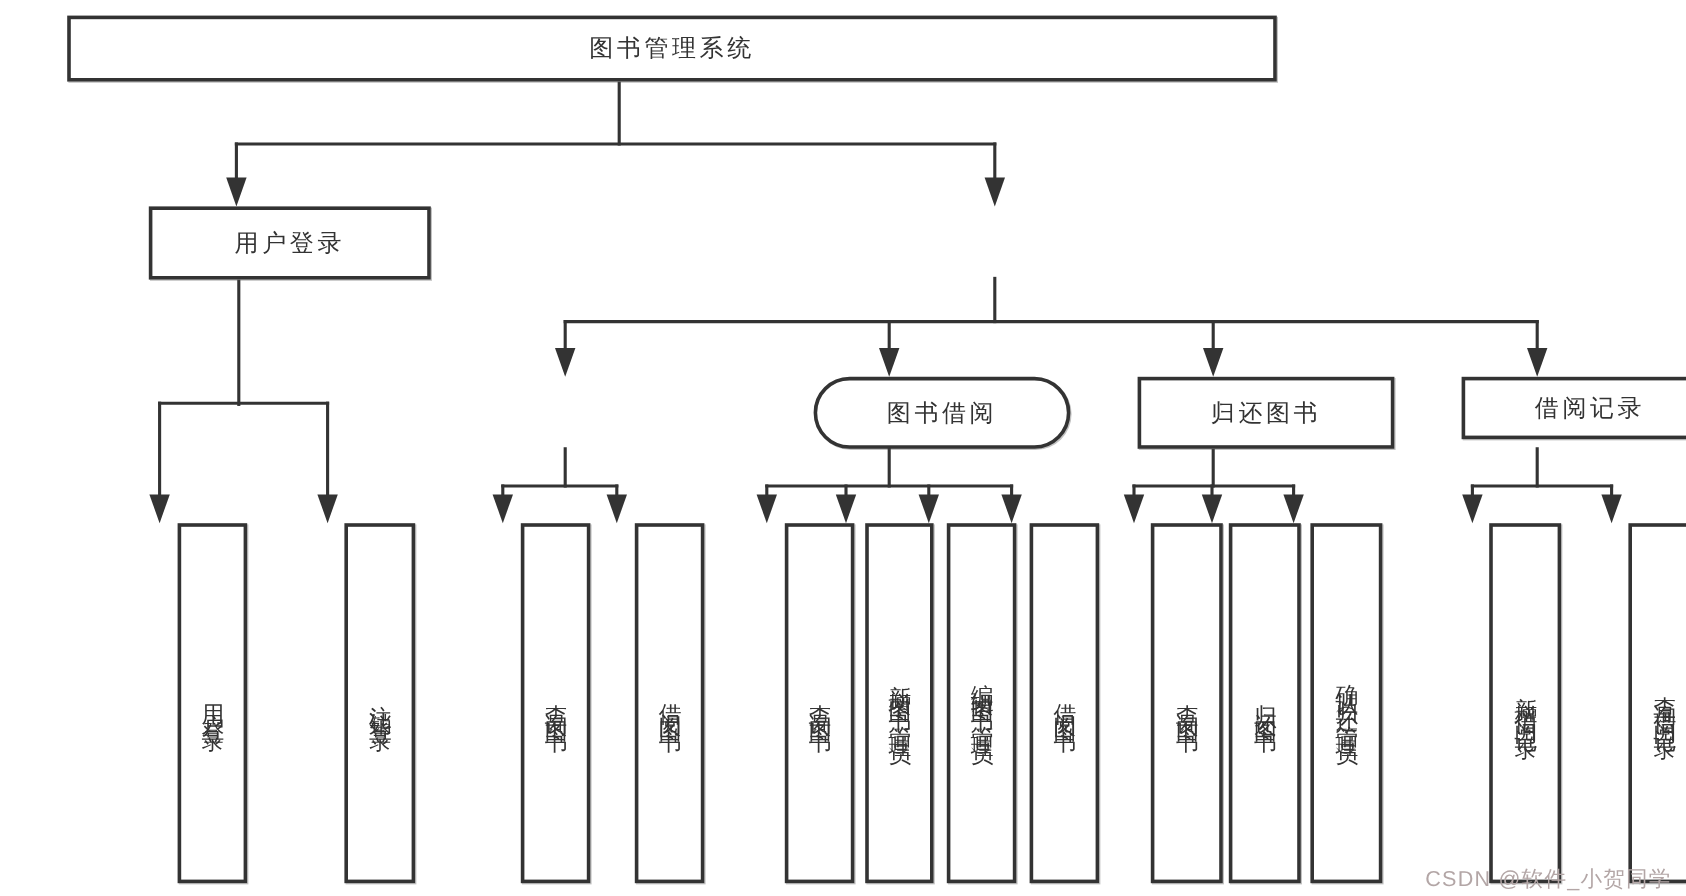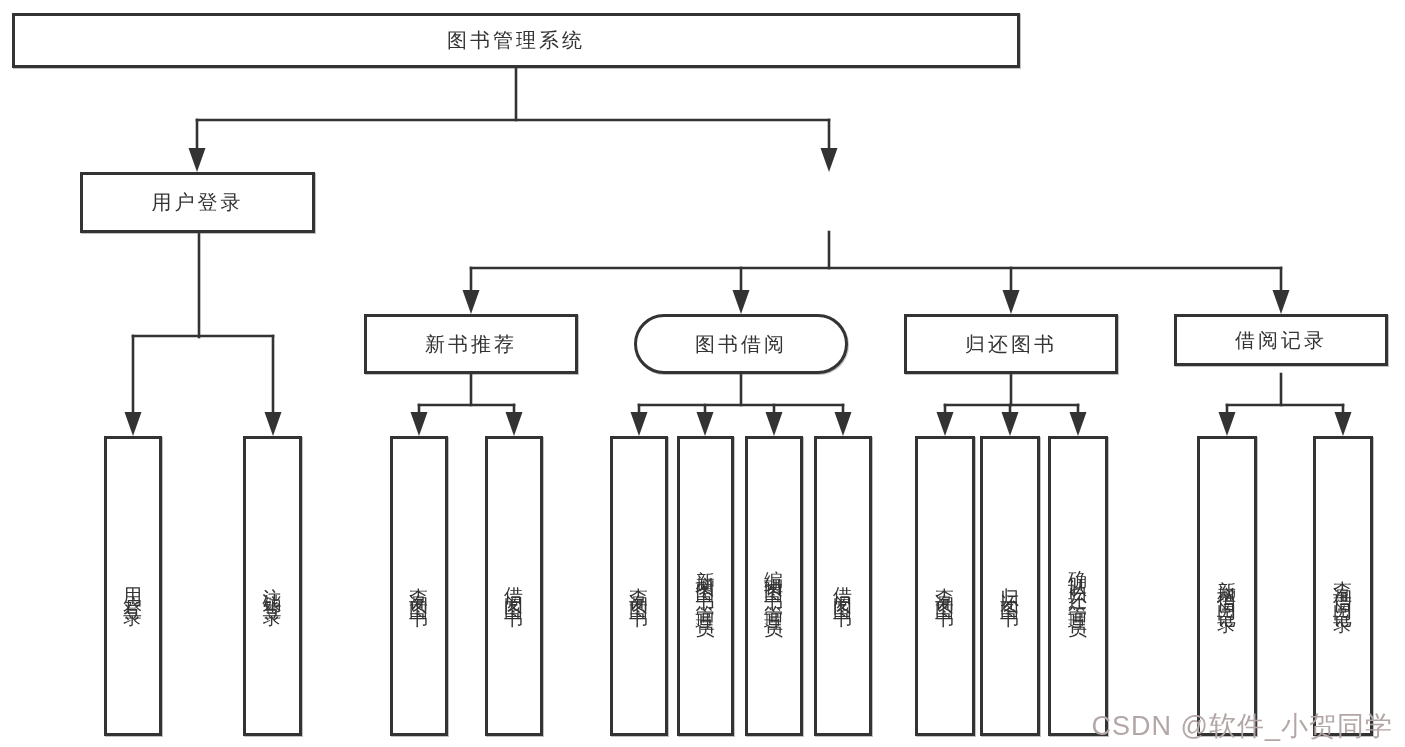--- a/index.html
+++ b/index.html
@@ -33,38 +33,39 @@
   }
   .box {
     position: absolute;
     box-sizing: border-box;
     border: 3px solid var(--color-line, #333333);
     background: #ffffff;
     display: flex;
     align-items: center;
     justify-content: center;
     box-shadow: 1px 1px 0 rgba(80,80,80,0.35);
+    margin-left: 44px;
   }
   .box.h span {
     font-size: 20px;
     letter-spacing: 3px;
     white-space: nowrap;
   }
   .box.v span {
     writing-mode: vertical-rl;
     text-orientation: mixed;
     font-size: 19px;
     letter-spacing: 7px;
     line-height: 1;
   }
   .watermark {
     position: absolute;
     right: 12px;
     bottom: 3px;
-    font-size: 27px;
+    font-size: 18px;
     letter-spacing: 1px;
     color: var(--color-watermark, #b3a6a6);
     z-index: 10;
     white-space: nowrap;
   }
 </style>
 </head>
 <body>
 
 <div class="canvas">
@@ -139,23 +140,20 @@
   </svg>
 
   <div class="box h" style="left:12px; top:13px; width:1008px; height:55px;">
     <span>图书管理系统</span>
   </div>
 
   <div class="box h" style="left:80px; top:172px; width:235px; height:61px;">
     <span>用户登录</span>
   </div>
 
-  <div class="box h" style="left:364px; top:314px; width:214px; height:60px;">
-    <span>新书推荐</span>
-  </div>
   <div class="box h" style="left:634px; top:314px; width:214px; height:60px;border-radius:30px;">
     <span>图书借阅</span>
   </div>
   <div class="box h" style="left:904px; top:314px; width:214px; height:60px;">
     <span>归还图书</span>
   </div>
   <div class="box h" style="left:1174px; top:314px; width:214px; height:52px;">
     <span>借阅记录</span>
   </div>
 

